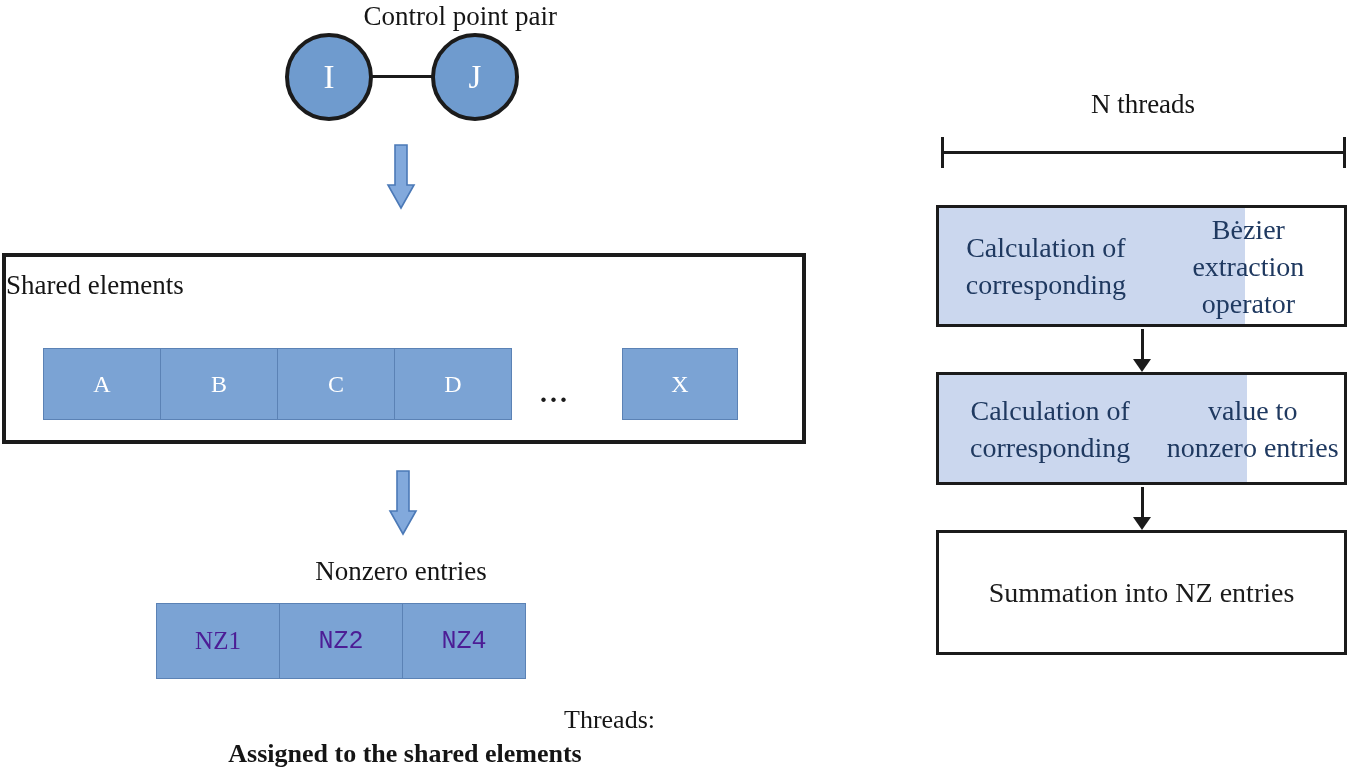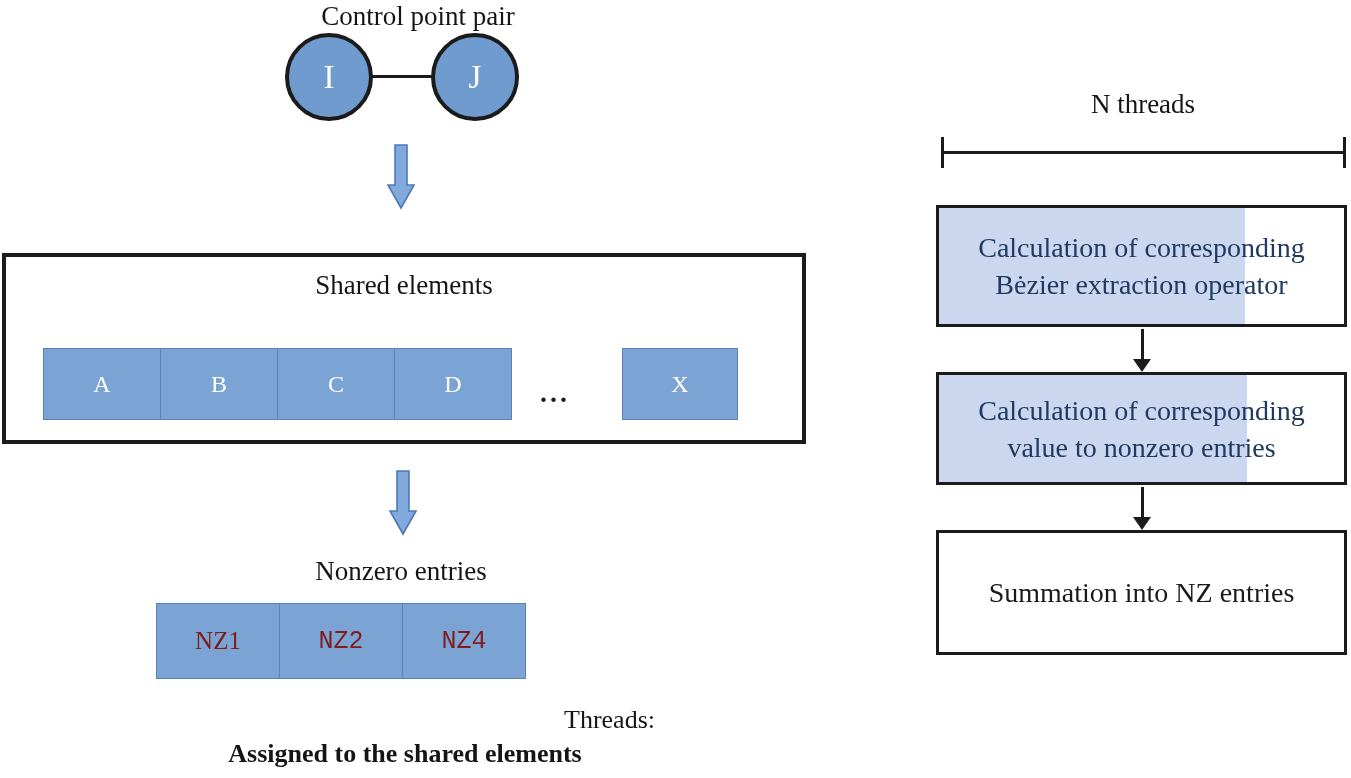--- a/index.html
+++ b/index.html
@@ -19,74 +19,74 @@
     display:flex; align-items:center; justify-content:center; font-size:33px;
   }
   .node-connector { position:absolute; left:371px; top:75px; width:62px; height:3px; background:#1b1b1b; }
 
   .block-arrow { position:absolute; width:30px; height:66px; }
 
   .shared-box {
     position:absolute; left:2px; top:253px; width:804px; height:191px;
     border:4px solid #1b1b1b; background:#ffffff;
   }
-  .shared-title { margin-top:13px; font-size:27px; color:#151515; text-align:center; }
+  .shared-title { margin-top:13px; font-size:27px; color:#151515; }
 
   .elem-row { position:absolute; display:flex; }
   .elem-box {
     width:118px; height:72px; background:#7ba3d4; border:1px solid #5b82b5;
     color:#ffffff; display:flex; align-items:center; justify-content:center; font-size:24px;
   }
   .elem-row .elem-box + .elem-box { margin-left:-1px; }
   .elem-single {
     position:absolute; width:116px; height:72px; background:#7ba3d4; border:1px solid #5b82b5;
     color:#ffffff; display:flex; align-items:center; justify-content:center; font-size:24px;
   }
   .ellipsis { position:absolute; font-size:28px; font-weight:bold; color:#1b1b1b; letter-spacing:3px; }
 
   .nz-box {
     width:124px; height:76px; background:#7ba3d4; border:1px solid #5b82b5;
-    color:#7f1d1d; display:flex; align-items:center; justify-content:center; font-size:25px;
+    color:#4c1d95; display:flex; align-items:center; justify-content:center; font-size:25px;
   }
   .elem-row .nz-box + .nz-box { margin-left:-1px;font-family:Liberation Mono, monospace; }
 
   .caption { font-size:26px; color:#151515; }
 
   
   .bracket { position:absolute; left:941px; top:151px; width:405px; height:3px; background:#1b1b1b; }
   .bracket .tick { position:absolute; top:-14px; width:3px; height:31px; background:#1b1b1b; }
   .bracket .tick.left  { left:0; }
   .bracket .tick.right { right:0; }
 
   .step-box {
     position:absolute; left:936px; width:411px;
     border:3px solid #1b1b1b; background:#ffffff;
   }
   .step-highlight { position:absolute; left:0; top:0; bottom:0; background:#cbd7ee; }
   .step-text {
     position:relative; width:100%; height:100%;
-    display:flex; flex-direction:column; align-items:center; justify-content:center;
+    display:flex; flex-direction:row; align-items:center; justify-content:center;
     font-size:28px; line-height:37px; color:#1f3960; text-align:center;
   }
   .step-text.plain { color:#1b1b1b; }
 
   .flow-arrow { position:absolute; width:18px; }
   .flow-arrow .stem { position:absolute; left:8px; top:0; width:2.5px; background:#1b1b1b; }
   .flow-arrow .head {
     position:absolute; left:0; width:0; height:0;
     border-left:9px solid transparent; border-right:9px solid transparent;
     border-top:13px solid #1b1b1b;
   }
 </style>
 </head>
 <body>
 
 <div class="canvas">
 
-  <div class="abs ctr diagram-title" style="left:248px; top:1px; width:340px;">Control point pair</div>
+  <div class="abs ctr diagram-title" style="left:217px; top:1px; width:340px;text-align:right;">Control point pair</div>
 
   <div class="node" style="left:285px; top:33px;">
     <span>I</span>
   </div>
   <div class="node-connector"></div>
   <div class="node" style="left:431px; top:33px;">
     <span>J</span>
   </div>
 
   <svg class="block-arrow" style="left:386px; top:144px;" viewBox="0 0 30 66">

